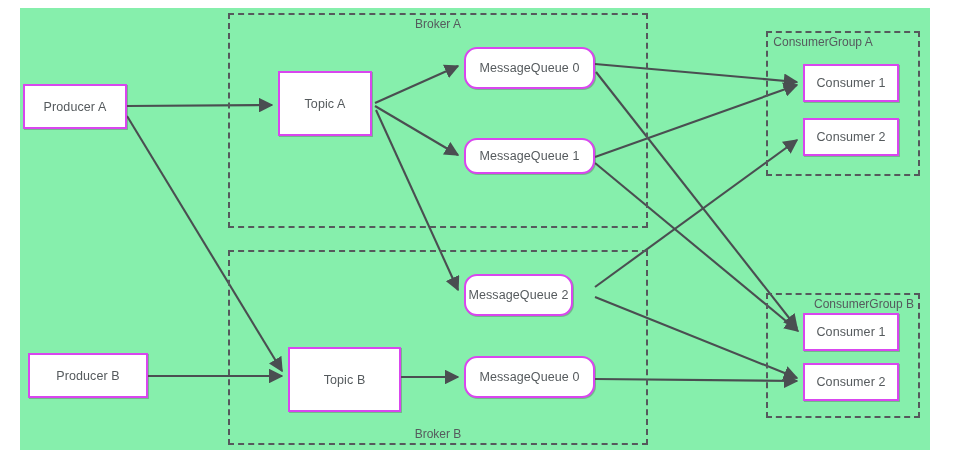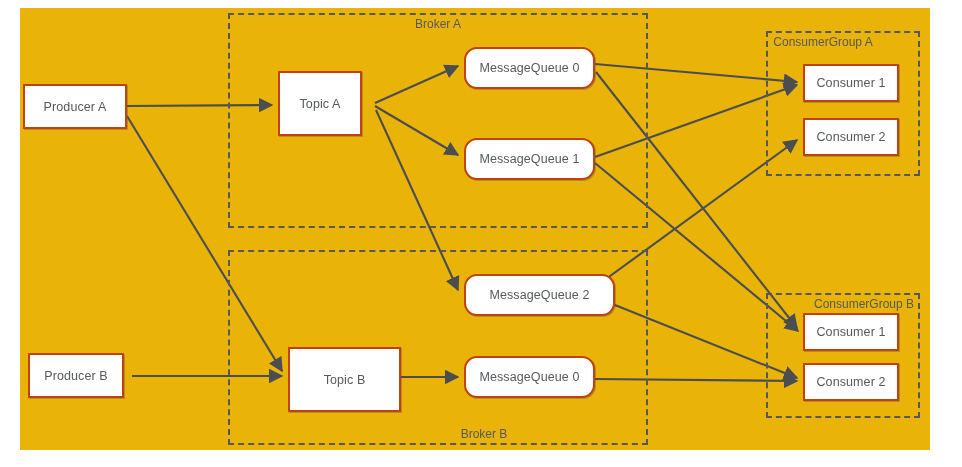--- a/index.html
+++ b/index.html
@@ -5,38 +5,38 @@
   html,body{margin:0;padding:0;}
   body{
     width:962px;height:467px;
     background:#ffffff;
     font-family:"Liberation Sans", sans-serif;
     overflow:hidden;
   }
   #canvas{
     position:relative;
     width:962px;height:467px;
-    background:#eab308;
+    background:#86efac;
     box-sizing:border-box;
     padding-left:8px;
   }
   
   .page-margin{position:absolute;background:#ffffff;}
   #mg-top{left:0;top:0;width:962px;height:8px;}
   #mg-left{left:0;top:0;width:20px;height:467px;}
   #mg-bottom{left:0;top:450px;width:962px;height:17px;}
   #mg-right{left:930px;top:0;width:32px;height:467px;}
 
   svg#wires{position:absolute;left:0;top:0;width:962px;height:467px;}
 
   .node{
     position:absolute;
     box-sizing:border-box;
     background:#ffffff;
-    border:2px solid #c2410c;
+    border:2px solid #d946ef;
     display:flex;align-items:center;justify-content:center;
     color:#555a5d;
     font-size:12.5px;
     letter-spacing:.1px;
     white-space:nowrap;
     box-shadow:1px 1px 0 rgba(80,80,80,.35);
   }
   .node.rounded{border-radius:13px;}
   .group{
     position:absolute;
@@ -78,34 +78,34 @@
         <line x1="595" y1="287" x2="797" y2="140" marker-end="url(#arrow)"></line>
         <line x1="595" y1="297" x2="797" y2="378" marker-end="url(#arrow)"></line>
         <line x1="595" y1="379" x2="797" y2="381" marker-end="url(#arrow)"></line>
       </g>
   </svg>
 
   <div id="groups-layer">
       <div class="group" style="left: 228px; top: 13px; width: 420px; height: 215px;"></div>
       <div class="group-label" style="left: 438px; transform: translateX(-50%); top: 17px;">Broker A</div>
       <div class="group" style="left: 228px; top: 250px; width: 420px; height: 195px;"></div>
-      <div class="group-label" style="left: 438px; transform: translateX(-50%); top: 427px; margin-left: 46px;">Broker B</div>
+      <div class="group-label" style="left: 438px; transform: translateX(-50%); top: 427px;">Broker B</div>
       <div class="group" style="left: 766px; top: 31px; width: 154px; height: 145px;"></div>
       <div class="group-label" style="left: 823px; transform: translateX(-50%); top: 35px;">ConsumerGroup A</div>
       <div class="group" style="left: 766px; top: 293px; width: 154px; height: 125px;"></div>
       <div class="group-label" style="left: 843px; transform: translateX(-50%); top: 297px; margin-left: 21px;">ConsumerGroup B</div>
     </div>
   <div id="nodes-layer">
       <div class="node" style="left: 23px; top: 84px; width: 104px; height: 45px;">Producer A</div>
-      <div class="node" style="left: 28px; top: 353px; width: 96px; height: 45px;">Producer B</div>
-      <div class="node" style="left: 278px; top: 71px; width: 84px; height: 65px; text-align: center;">Topic A</div>
+      <div class="node" style="left: 28px; top: 353px; width: 120px; height: 45px;">Producer B</div>
+      <div class="node" style="left: 278px; top: 71px; width: 94px; height: 65px; text-align: center;">Topic A</div>
       <div class="node" style="left: 288px; top: 347px; width: 113px; height: 65px;">Topic B</div>
       <div class="node rounded" style="left: 464px; top: 47px; width: 131px; height: 42px;">MessageQueue 0</div>
-      <div class="node rounded" style="left: 464px; top: 138px; width: 131px; height: 42px; text-align: right;">MessageQueue 1</div>
-      <div class="node rounded" style="left: 464px; top: 274px; width: 151px; height: 42px;">MessageQueue 2</div>
+      <div class="node rounded" style="left: 464px; top: 138px; width: 131px; height: 36px; text-align: right;">MessageQueue 1</div>
+      <div class="node rounded" style="left: 464px; top: 274px; width: 109px; height: 42px;">MessageQueue 2</div>
       <div class="node rounded" style="left: 464px; top: 356px; width: 131px; height: 42px;">MessageQueue 0</div>
       <div class="node" style="left: 803px; top: 64px; width: 96px; height: 38px;">Consumer 1</div>
       <div class="node" style="left: 803px; top: 118px; width: 96px; height: 38px;">Consumer 2</div>
       <div class="node" style="left: 803px; top: 313px; width: 96px; height: 38px;">Consumer 1</div>
       <div class="node" style="left: 803px; top: 363px; width: 96px; height: 38px;">Consumer 2</div>
     </div>
 
   <div class="page-margin" id="mg-top"></div>
   <div class="page-margin" id="mg-left"></div>
   <div class="page-margin" id="mg-bottom"></div>

